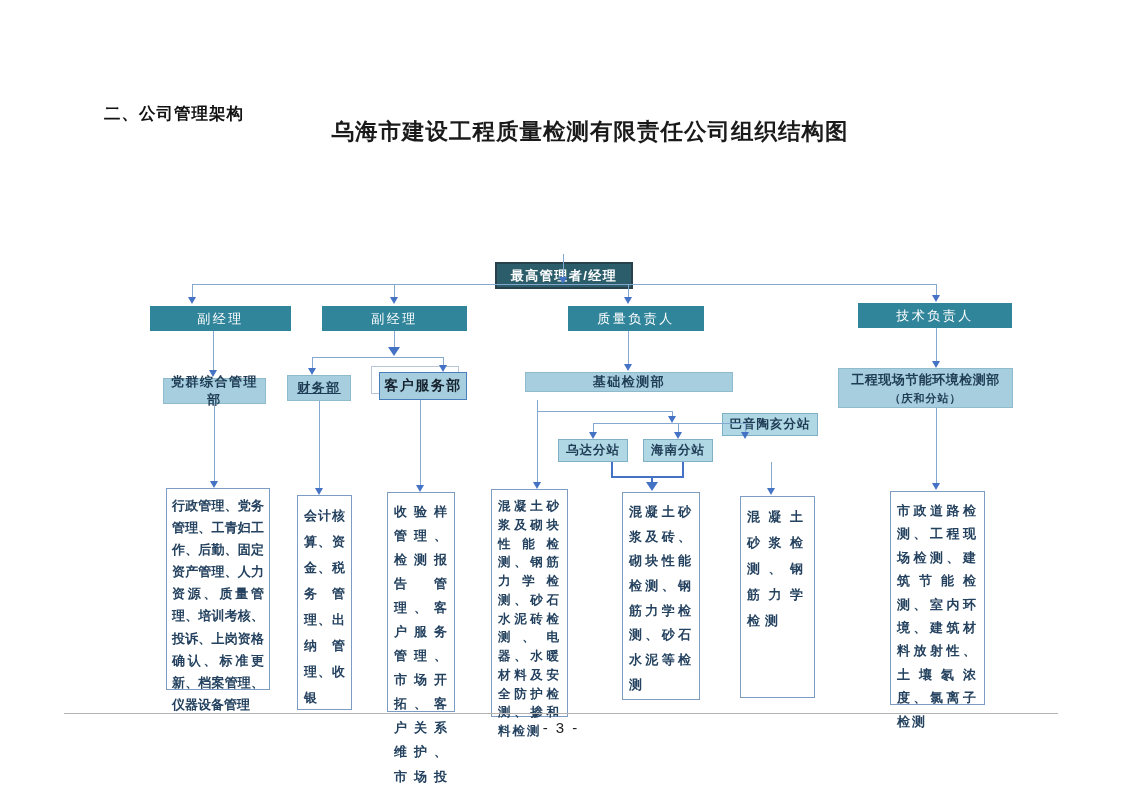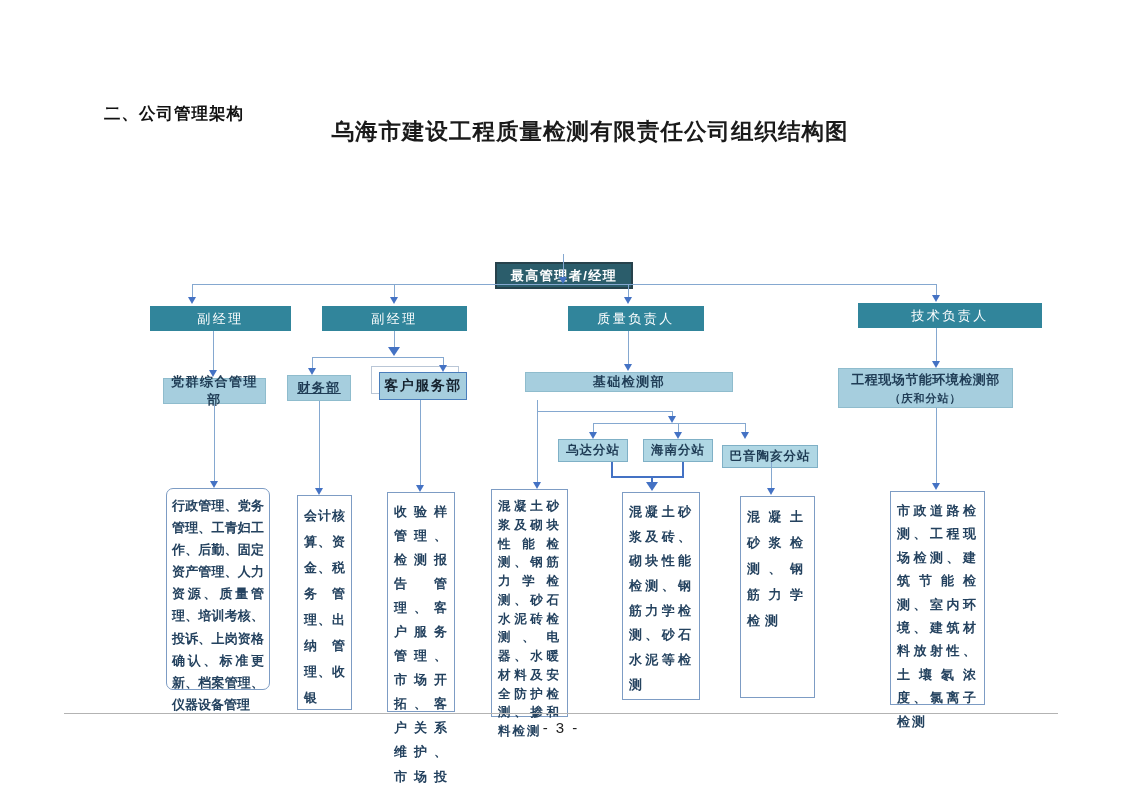--- a/index.html
+++ b/index.html
@@ -53,21 +53,21 @@
 
   <div class="node l2" style="left:150px;top:306px;width:141px;height:25px;">
     <span>副经理</span>
   </div>
   <div class="node l2" style="left:322px;top:306px;width:145px;height:25px;">
     <span>副经理</span>
   </div>
   <div class="node l2" style="left:568px;top:306px;width:136px;height:25px;">
     <span>质量负责人</span>
   </div>
-  <div class="node l2" style="left:858px;top:303px;width:184px;height:25px;">
+  <div class="node l2" style="left:858px;top:303px;width:154px;height:25px;">
     <span>技术负责人</span>
   </div>
 
   <div class="node dept" style="left:163px;top:378px;width:103px;height:26px;">
     <span>党群综合管理部</span>
   </div>
   <div class="node dept" style="left:287px;top:375px;width:64px;height:26px;text-decoration:underline;">
     <span>财务部</span>
   </div>
   <div class="shadow-layer" style="left:371px;top:366px;width:88px;height:28px;"></div>
@@ -81,25 +81,25 @@
     <span>工程现场节能环境检测部</span>
     <span class="sub">（庆和分站）</span>
   </div>
 
   <div class="node station" style="left:558px;top:439px;width:70px;height:23px;">
     <span>乌达分站</span>
   </div>
   <div class="node station" style="left:643px;top:439px;width:70px;height:23px;">
     <span>海南分站</span>
   </div>
-  <div class="node station" style="left:722px;top:445px;width:96px;height:23px;">
+  <div class="node station" style="left:722px;top:413px;width:96px;height:23px;">
     <span>巴音陶亥分站</span>
   </div>
 
-  <div class="duty" style="left:166px;top:488px;width:104px;height:202px;line-height:1.7;padding:6px 5px;border-radius:7px;">行政管理、党务管理、工青妇工作、后勤、固定资产管理、人力资源、质量管理、培训考核、投诉、上岗资格确认、标准更新、档案管理、仪器设备管理</div>
+  <div class="duty" style="left:166px;top:488px;width:104px;height:202px;line-height:1.7;padding:6px 5px;">行政管理、党务管理、工青妇工作、后勤、固定资产管理、人力资源、质量管理、培训考核、投诉、上岗资格确认、标准更新、档案管理、仪器设备管理</div>
   <div class="duty" style="left:297px;top:495px;width:55px;height:215px;line-height:2.0;">会计核算、资金、税务管理、出纳管理、收银</div>
   <div class="duty" style="left:387px;top:492px;width:68px;height:220px;line-height:1.85;letter-spacing:1px;">收验样管理、检测报告管理、客户服务管理、市场开拓、客户关系维护、市场投标管理</div>
   <div class="duty" style="left:491px;top:489px;width:77px;height:228px;font-size:12.5px;line-height:1.5;letter-spacing:2px;">混凝土砂浆及砌块性能检测、钢筋力学检测、砂石水泥砖检测、电器、水暖材料及安全防护检测、掺和料检测</div>
   <div class="duty" style="left:622px;top:492px;width:78px;height:208px;line-height:1.9;letter-spacing:2px;">混凝土砂浆及砖、砌块性能检测、钢筋力学检测、砂石水泥等检测</div>
   <div class="duty" style="left:740px;top:496px;width:75px;height:202px;line-height:2.0;letter-spacing:5px;">混凝土砂浆检测、钢筋力学检测</div>
   <div class="duty" style="left:890px;top:491px;width:95px;height:214px;line-height:1.8;letter-spacing:2px;">市政道路检测、工程现场检测、建筑节能检测、室内环境、建筑材料放射性、土壤氡浓度、氯离子检测</div>
 
   <div class="vline" style="left:563px;top:254px;height:23px;"></div>
   <div class="arr" style="left:559px;top:277px;"></div>
   <div class="hline" style="left:192px;top:284px;width:744px;"></div>

